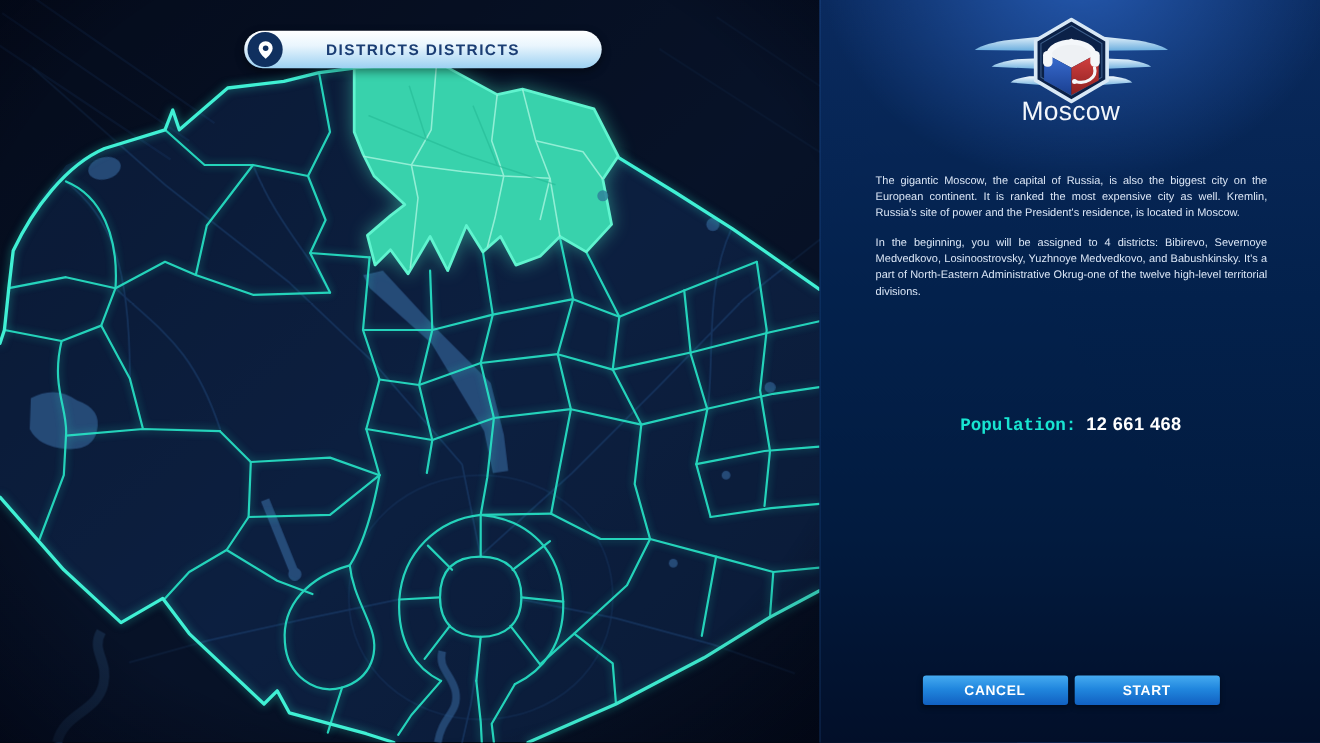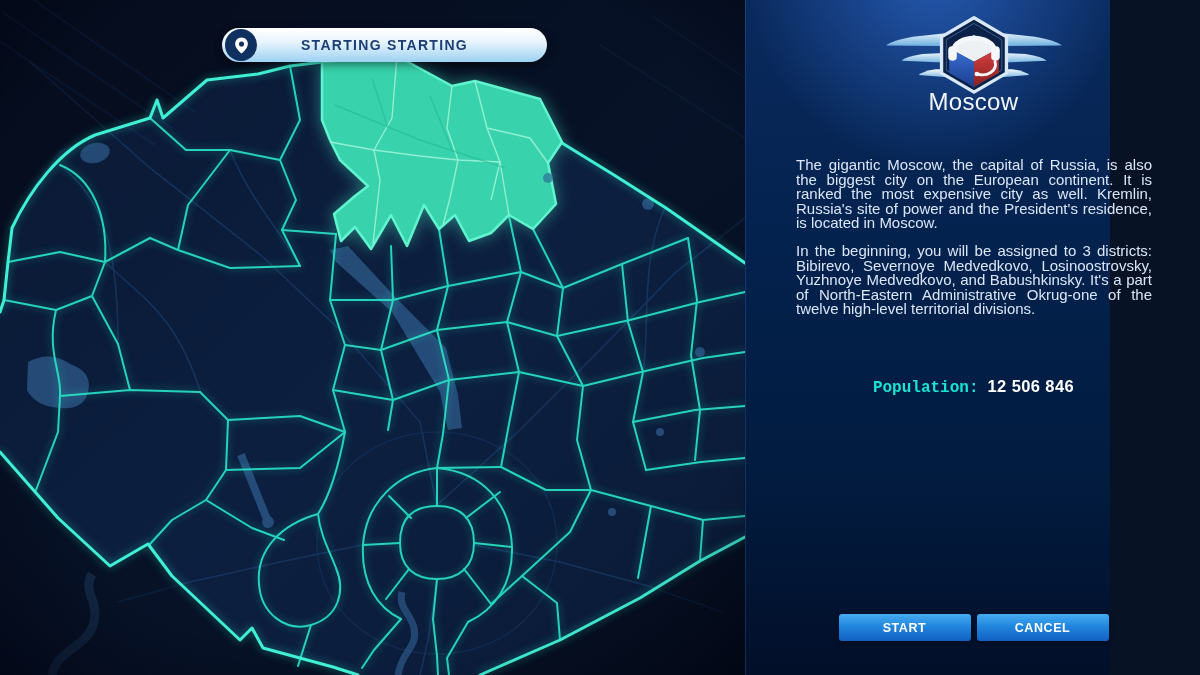--- a/index.html
+++ b/index.html
@@ -12,30 +12,30 @@
 
   
   .badge{position:absolute;left:222px;top:28px;width:325px;height:34px;border-radius:17px;
          background:linear-gradient(180deg,#ffffff 0%,#e9f5fd 40%,#9cd1f2 100%);
          box-shadow:0 3px 9px rgba(0,0,0,.45);display:flex;align-items:center;justify-content:center;}
   .badge-circle{position:absolute;left:3px;top:1px;width:32px;height:32px;border-radius:50%;
          background:#10305f;display:flex;align-items:center;justify-content:center;}
   .badge-label{font-size:14px;font-weight:bold;color:#1b3e74;letter-spacing:1.3px;}
 
   
-  .panel{position:absolute;left:745px;top:0;width:365px;height:675px;box-sizing:border-box;
+  .panel{position:absolute;left:745px;top:0;width:456px;height:675px;box-sizing:border-box;
          background:
            radial-gradient(ellipse 72% 40% at 52% -4%, rgba(43,100,195,.80), rgba(43,100,195,0) 72%),
            linear-gradient(180deg,#0a2a5e 0%,#03214c 40%,#021b3f 72%,#020f29 100%);
          border-left:1px solid rgba(60,120,200,.25);}
   .logo{position:absolute;left:0;top:12px;width:455px;display:flex;justify-content:center;}
   .city-title{position:absolute;left:0;top:88px;width:455px;margin:0;text-align:center;
          font-size:24px;font-weight:500;color:#f2f6fb;letter-spacing:.3px;}
   .desc{position:absolute;left:50px;top:158px;width:356px;}
-  .desc p{margin:0 0 13px 0;font-size:15px;line-height:14.6px;color:#dbe6f6;text-align:justify;}
+  .desc p{margin:0 0 13px 0;font-size:10px;line-height:14.6px;color:#dbe6f6;text-align:justify;}
   .pop-row{position:absolute;left:0;top:377px;width:455px;text-align:center;}
   .pop-label{font-size:16px;font-weight:bold;color:#18e5d1;font-family:Liberation Mono, monospace;}
   .pop-value{font-size:16.5px;font-weight:bold;color:#ffffff;margin-left:9px;letter-spacing:.4px;}
   .btn-row{position:absolute;left:0;top:614px;width:455px;display:flex;justify-content:center;gap:6px;}
   .btn{width:132px;height:27px;border:none;border-radius:3px;cursor:pointer;
        background:linear-gradient(180deg,#46abf1 0%,#2187de 45%,#1160c1 100%);
        color:#fff;font-family:"Liberation Sans",sans-serif;font-size:12.5px;font-weight:bold;
        letter-spacing:.6px;box-shadow:0 2px 5px rgba(0,0,0,.4);}
 
   .mesh{filter:drop-shadow(0 0 4px rgba(38,226,198,.55));}
@@ -189,21 +189,21 @@
       <rect x="0" y="0" width="745" height="675" fill="url(#vin)"></rect>
     </svg>
 
     <div class="badge">
       <div class="badge-circle">
         <svg width="19" height="19" viewBox="0 0 24 24">
           <path d="M12,2 C16.4,2 20,5.6 20,10 C20,16 12,22 12,22 C12,22 4,16 4,10 C4,5.6 7.6,2 12,2 Z" fill="#ffffff"></path>
           <circle cx="12" cy="10" r="3.2" fill="#10305f"></circle>
         </svg>
       </div>
-      <span class="badge-label">STARTING STARTING</span>
+      <span class="badge-label">DISTRICTS DISTRICTS</span>
     </div>
   </div>
 
   <aside class="panel">
 
     <div class="logo">
       <svg width="200" height="84" viewBox="0 0 200 88">
         <defs>
           <linearGradient id="wingGrad" x1="0" y1="0" x2="0" y2="1">
             <stop offset="0" stop-color="#f4fafe"></stop>
@@ -243,25 +243,25 @@
           <path d="M122,52 C125,62 113,68 104,65" stroke="#f4f7fa" stroke-width="3" fill="none" stroke-linecap="round"></path>
           <circle cx="103" cy="65" r="2.4" fill="#f4f7fa"></circle>
         </g>
       </svg>
     </div>
 
     <h1 class="city-title">Moscow</h1>
 
     <div class="desc">
       <p>The gigantic Moscow, the capital of Russia, is also the biggest city on the European continent. It is ranked the most expensive city as well. Kremlin, Russia's site of power and the President's residence, is located in Moscow.</p>
-      <p>In the beginning, you will be assigned to 3 districts: Bibirevo, Severnoye Medvedkovo, Losinoostrovsky, Yuzhnoye Medvedkovo, and Babushkinsky. It's a part of North-Eastern Administrative Okrug-one of the twelve high-level territorial divisions.</p>
+      <p>In the beginning, you will be assigned to 4 districts: Bibirevo, Severnoye Medvedkovo, Losinoostrovsky, Yuzhnoye Medvedkovo, and Babushkinsky. It's a part of North-Eastern Administrative Okrug-one of the twelve high-level territorial divisions.</p>
     </div>
 
     <div class="pop-row">
-      <span class="pop-label">Population:</span><span class="pop-value">12 506 846</span>
+      <span class="pop-label">Population:</span><span class="pop-value">12 661 468</span>
     </div>
 
     <div class="btn-row">
+      <button class="btn">CANCEL</button>
       <button class="btn">START</button>
-      <button class="btn">CANCEL</button>
     </div>
   </aside>
 </div>
 
 </body></html>

